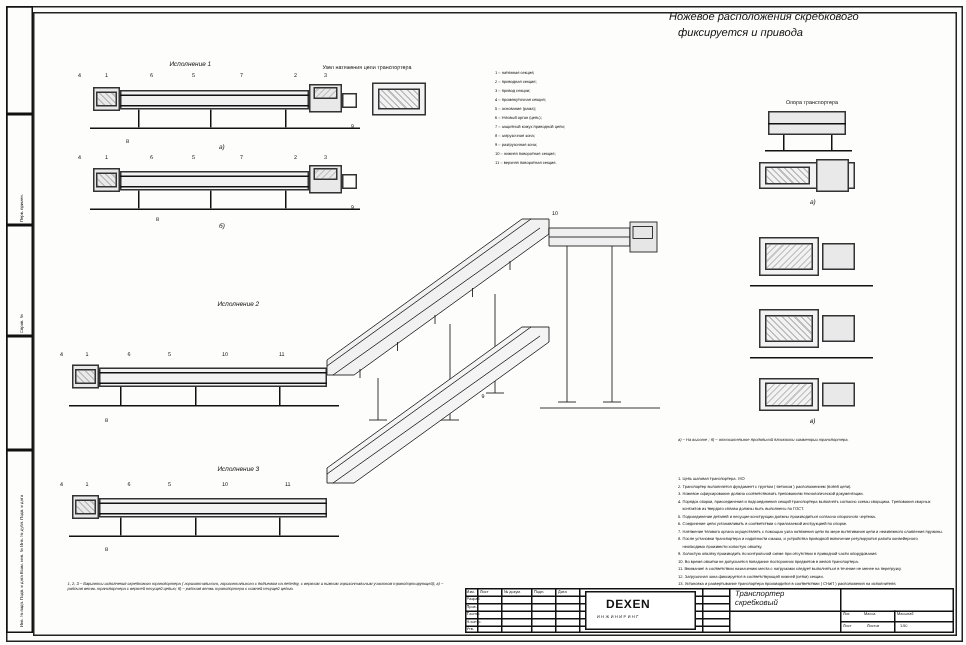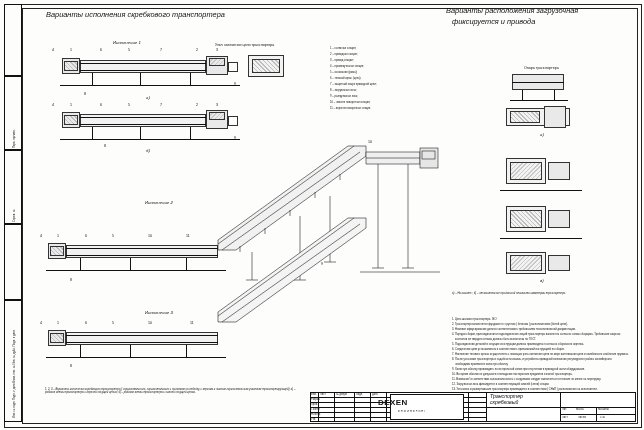--- a/index.html
+++ b/index.html
@@ -37,22 +37,21 @@
   <div class="box" style="left:4px;top:300px;width:18px;height:122px;"></div>
   <div class="box" style="left:4px;top:224px;width:18px;height:76px;"></div>
   <div class="box" style="left:4px;top:150px;width:18px;height:74px;"></div>
   <div class="box" style="left:4px;top:76px;width:18px;height:74px;"></div>
   <div class="box" style="left:4px;top:4px;width:18px;height:72px;"></div>
 
   <div class="sidetxt" style="left:12px;top:418px;">Инв. № подп.   Подп. и дата   Взам. инв. № Инв. № дубл.   Подп. и дата</div>
   <div class="sidetxt" style="left:12px;top:222px;">Справ. №</div>
   <div class="sidetxt" style="left:12px;top:148px;">Перв. примен.</div>
 
-  <div class="hdr" style="left:46px;top:10px;">Варианты исполнения скребкового транспортера</div>
-  <div class="hdr" style="left:446px;top:6px;">Варианты расположения загрузочная</div>
+  <div class="hdr" style="left:446px;top:6px;">Ножевое расположения скребкового</div>
   <div class="hdr" style="left:452px;top:17px;">фиксируется и привода</div>
 
   <div class="lbl" style="left:113px;top:40px;">Исполнение 1</div>
   <div class="num" style="left:215px;top:43px;">Узел натяжения цепи транспортера</div>
 
   <div class="boxl grey" style="left:62px;top:58px;width:18px;height:16px;"></div>
   <div class="boxl hatch" style="left:64px;top:61px;width:14px;height:10px;"></div>
   <div class="boxl lgrey" style="left:80px;top:60px;width:126px;height:13px;"></div>
   <div class="ln hln" style="left:80px;top:63px;width:126px;"></div>
   <div class="ln hln" style="left:80px;top:70px;width:126px;"></div>
@@ -276,16 +275,16 @@
   </div>
 
   <div class="tbcell" style="left:562px;top:408px;">Лит.</div>
   <div class="tbcell" style="left:576px;top:408px;">Масса</div>
   <div class="tbcell" style="left:598px;top:408px;">Масштаб</div>
   <div class="tbcell" style="left:562px;top:416px;">Лист</div>
   <div class="tbcell" style="left:578px;top:416px;">Листов</div>
   <div class="tbcell" style="left:600px;top:416px;">1:50</div>
 
   <div class="box" style="left:390px;top:394px;width:74px;height:26px;background:#fff;"></div>
-  <div class="logo" style="left:378px;top:398px;font-size:8px;color:#111;">DEXEN</div>
+  <div class="logo" style="left:404px;top:398px;font-size:8px;color:#111;">DEXEN</div>
   <div class="tbcell" style="left:398px;top:410px;letter-spacing:1px;">ИНЖИНИРИНГ</div>
 
 </div>
 
 </body></html>

